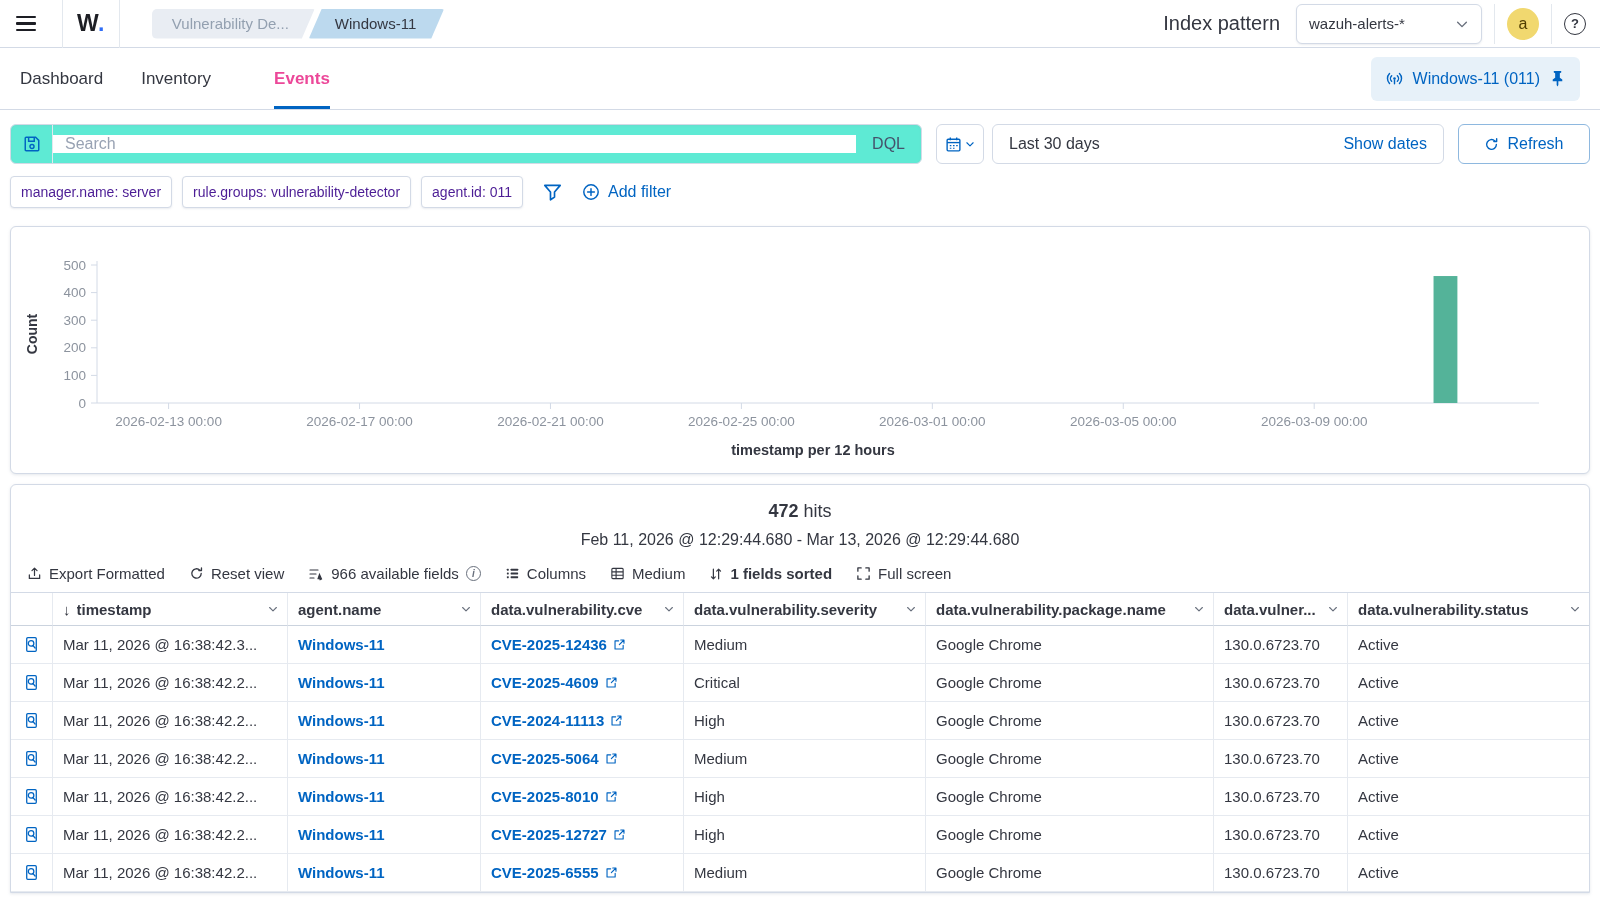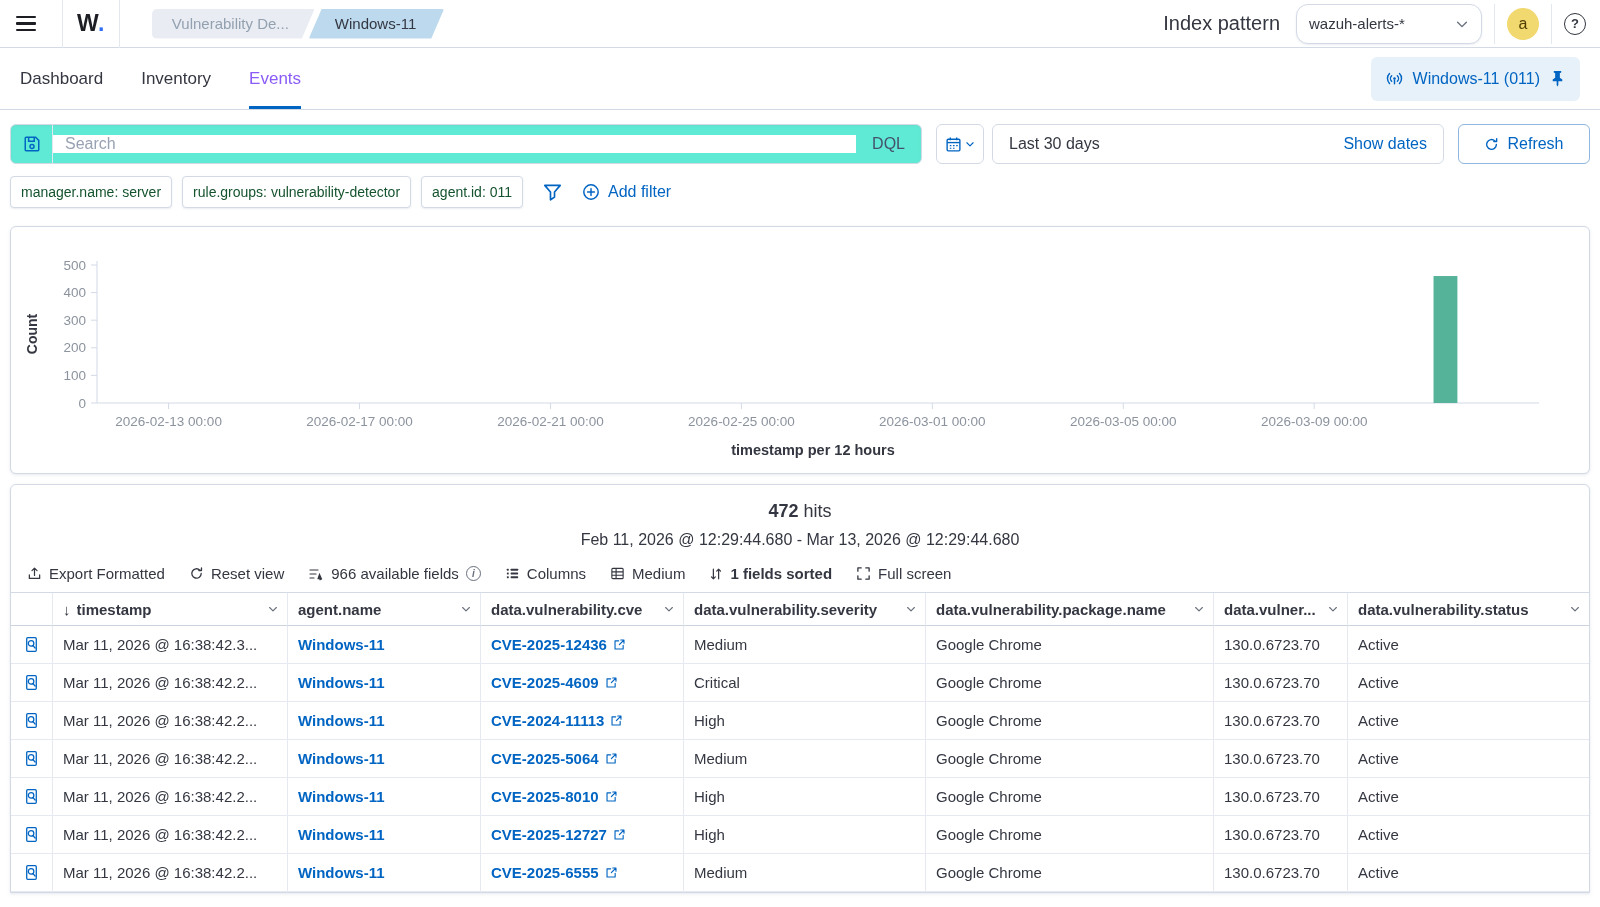--- a/index.html
+++ b/index.html
@@ -16,32 +16,32 @@
   .logo .dot { color:#2F6DF6; }
   .crumbs { display:flex; margin-left:18px; }
   .crumb { height:30px; line-height:30px; font-size:15px; padding:0 26px 0 20px; }
   .crumb.gray { background:#E9EDF3; color:#93A0B0; border-radius:5px 2px 2px 5px;
     clip-path:polygon(0 0,100% 0,calc(100% - 13px) 100%,0 100%); }
   .crumb.blue { background:#BCD9EE; color:#343741; margin-left:-6px; border-radius:2px;
     clip-path:polygon(13px 0,100% 0,calc(100% - 13px) 100%,0 100%); padding:0 28px 0 26px; }
   .tb-spacer { flex:1; }
   .ip-label { font-size:20px; color:#343741; margin-right:16px; }
   .ip-select { display:flex; align-items:center; justify-content:space-between; width:186px; height:40px;
-    border:1px solid #D3DAE6; border-radius:12px; padding:0 12px; font-size:15px; background:#fff;
+    border:1px solid #D3DAE6; border-radius:6px; padding:0 12px; font-size:15px; background:#fff;
     box-shadow:0 1px 2px rgba(152,162,179,.2); cursor:pointer; }
   .avatar { width:32px; height:32px; border-radius:50%; background:#F1D86F; color:#503E00;
     display:flex; align-items:center; justify-content:center; font-size:16px; cursor:pointer; }
   .help-btn { width:22px; height:22px; border:1.7px solid #343741; border-radius:50%;
     display:flex; align-items:center; justify-content:center; font-size:13px; font-weight:bold; cursor:pointer; }
 
   
   .tabbar { height:62px; border-bottom:1px solid #D3DAE6; display:flex; align-items:stretch; padding:0 20px; }
   .tabs { display:flex; gap:38px; align-items:stretch; }
   .tab { display:flex; align-items:center; font-size:17px; color:#343741; cursor:pointer; border-bottom:3px solid transparent; padding-top:3px;}
-  .tab.active { color:#8b5cf6; border-bottom-color:#0064C2; font-weight:400;}
+  .tab.active { color:#ec4899; border-bottom-color:#0064C2; font-weight:700;margin-left:25px;}
   .agent-badge { margin-left:auto; align-self:center; display:flex; align-items:center; gap:9px;
     background:#E7F1F9; border-radius:6px; height:44px; padding:0 14px; color:#0064C2; font-size:16px; cursor:pointer; }
   .agent-badge svg { flex:none; }
 
   
   .search-row { display:flex; gap:14px; margin:14px 10px 0 10px; }
   .search-box { flex:1; height:40px; border:1px solid #D3DAE6; border-radius:6px; display:flex; align-items:center; background:#5eead4; box-shadow:inset 0 1px 2px rgba(152,162,179,.15);}
   .save-btn { width:42px; height:100%; display:flex; align-items:center; justify-content:center; border-right:1px solid #E3E8EE; cursor:pointer;}
   .search-input { flex:1; border:none; outline:none; font-size:16px; padding:0 12px; font-family:inherit; color:#343741;}
   .search-input::placeholder { color:#98A2B3; }
@@ -49,21 +49,21 @@
   .dp-toggle { width:48px; height:40px; border:1px solid #D3DAE6; border-radius:6px; display:flex; align-items:center; justify-content:center; gap:3px; cursor:pointer; background:#fff;}
   .dp-box { width:452px; height:40px; border:1px solid #D3DAE6; border-radius:6px; display:flex; align-items:center; background:#fff; margin-left:-6px;}
   .dp-range { font-size:16px; padding:0 16px; flex:1; cursor:pointer; }
   .dp-show { font-size:16px; color:#0064C2; padding:0 16px; cursor:pointer; white-space:nowrap;}
   .refresh-btn { width:132px; height:40px; border:1px solid #8EB8DF; border-radius:6px; color:#0064C2;
     font-size:16px; font-weight:500; display:flex; align-items:center; justify-content:center; gap:8px; background:#fff; cursor:pointer;}
 
   
   .filters-row { display:flex; align-items:center; gap:10px; margin:12px 10px 0 10px; }
   .pill { height:32px; display:flex; align-items:center; border:1px solid #D3DAE6; border-radius:4px;
-    padding:0 10px; font-size:14px; color:#14532d; background:#fff; cursor:pointer; box-shadow:0 1px 2px rgba(152,162,179,.2);}
+    padding:0 10px; font-size:14px; color:#4c1d95; background:#fff; cursor:pointer; box-shadow:0 1px 2px rgba(152,162,179,.2);}
   .funnel-btn { margin-left:10px; cursor:pointer; display:flex; align-items:center; }
   .add-filter { display:flex; align-items:center; gap:8px; color:#0064C2; font-size:16px; cursor:pointer; margin-left:10px;}
 
   
   .chart-card { margin:18px 10px 0 10px; border:1px solid #D3DAE6; border-radius:6px; padding:8px 6px 2px 6px;
     box-shadow:0 1px 3px rgba(152,162,179,.25); background:#fff; }
 
   
   .results-card { margin:10px 10px 0 10px; border:1px solid #D3DAE6; border-radius:6px 6px 0 0;
     box-shadow:0 1px 3px rgba(152,162,179,.25); background:#fff; padding-top:16px; }

